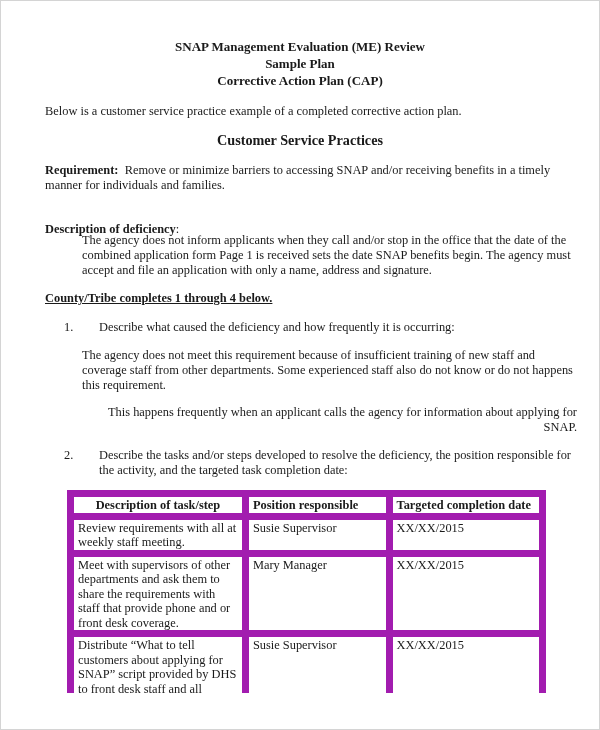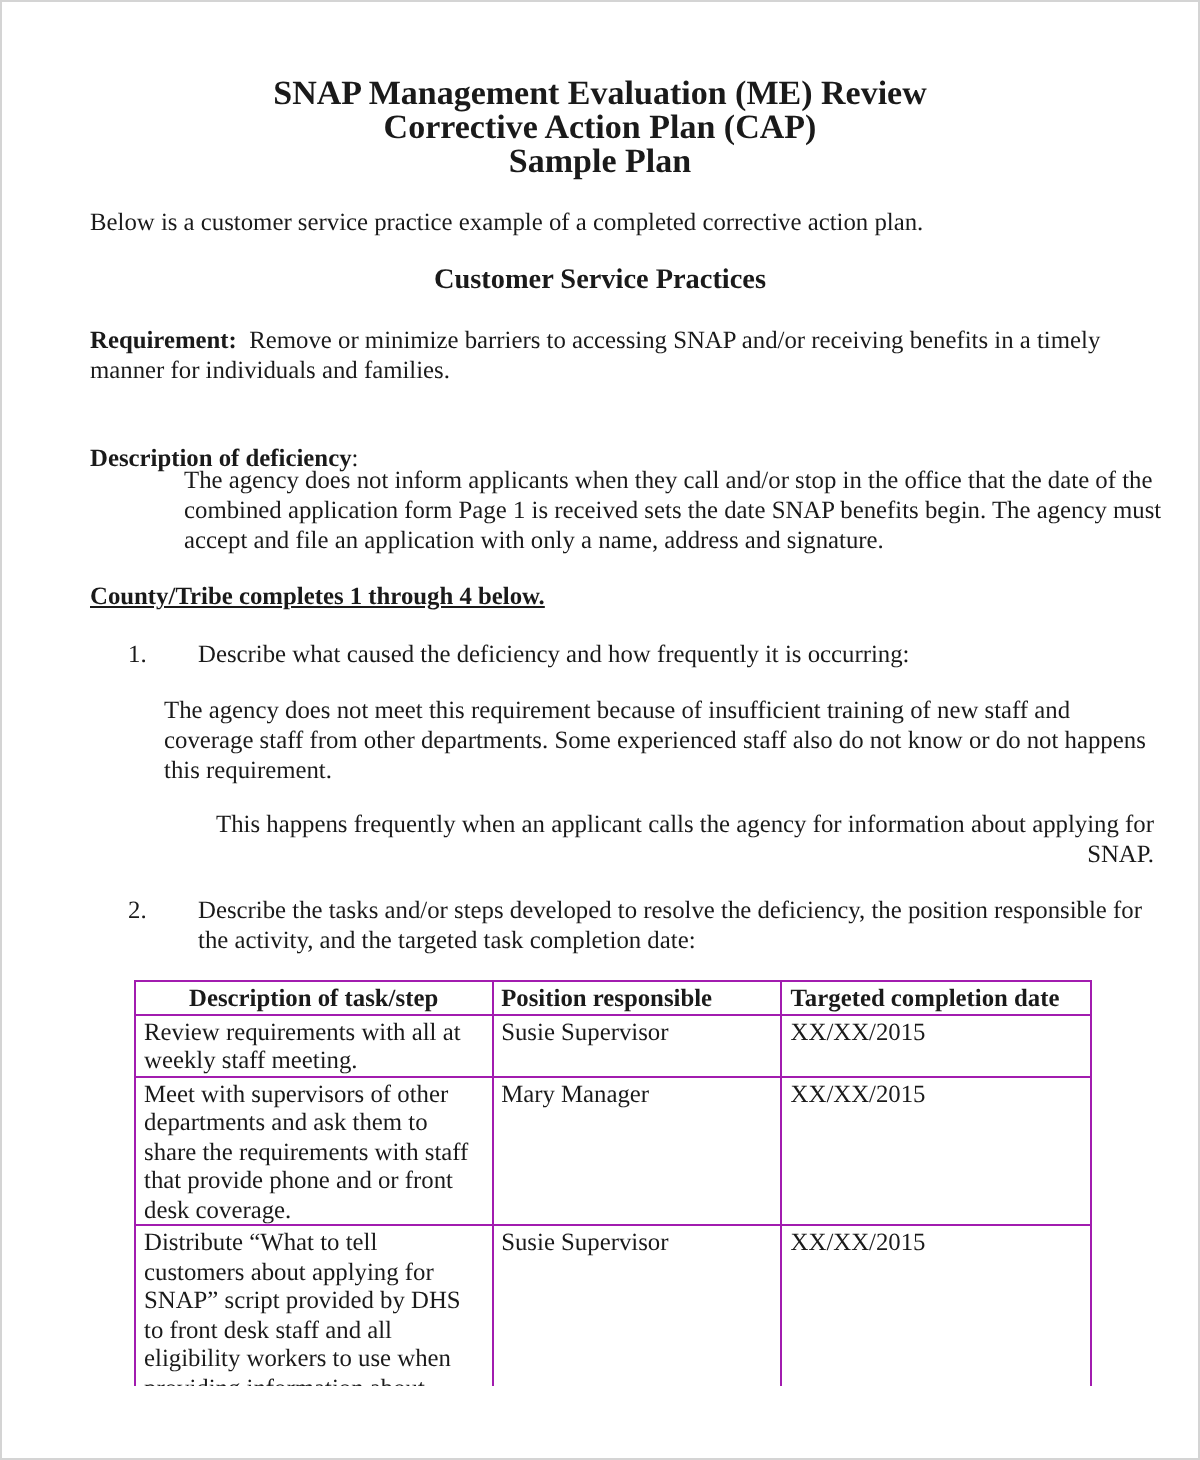--- a/index.html
+++ b/index.html
@@ -9,65 +9,65 @@
     color: #1a1a1a;
     font-size: 12.4px;
     line-height: 15px;
   }
   .page-border {
     position: absolute; left: 0; top: 0; width: 598px; height: 728px;
     border: 1px solid #d4d4d4;
   }
   .title-block {
     position: absolute; left: 0; top: 38px; width: 600px; text-align: center;
-    font-weight: bold; font-size: 17px; line-height: 17px;
+    font-weight: bold; font-size: 13px; line-height: 17px;
   }
   .intro { position: absolute; left: 45px; top: 104px; }
   .section-title {
     position: absolute; left: 0; top: 133px; width: 600px; text-align: center;
     font-weight: bold; font-size: 14.2px;
   }
   .requirement { position: absolute; left: 45px; top: 163px; width: 535px; }
   .b { font-weight: bold; }
   .deficiency-label { position: absolute; left: 45px; top: 222px; font-weight: bold; }
-  .deficiency-text { position: absolute; left: 92px; top: 233px; width: 500px; }
+  .deficiency-text { position: absolute; left: 82px; top: 233px; width: 500px; }
   .county { position: absolute; left: 45px; top: 291px; font-weight: bold; text-decoration: underline; }
   .q { position: absolute; left: 64px; width: 520px; }
   .q .num { position: absolute; left: 0; top: 0; }
   .q .qt { margin-left: 35px; font-weight: normal; }
   .q1 { top: 320px; }
   .q2 { top: 448px; }
   .para { position: absolute; left: 82px; width: 495px; }
   .p1 { top: 348px; }
   .p2 { top: 405px; text-align: right; }
   table.tasks {
     position: absolute; left: 67px; top: 490px;
     border-collapse: collapse; width: 479px;
     font-size: 12.4px; line-height: 14.5px;
   }
   table.tasks th, table.tasks td {
-    border: 1px solid #a21caf; vertical-align: top; padding: 1px 4px 0 4px;
+    border: 7px solid #a21caf; vertical-align: top; padding: 1px 4px 0 4px;
     text-align: left;
   }
   table.tasks th { font-weight: bold; text-align: center; }
   table.tasks th.c2, table.tasks th.c3 { text-align: left; }
   .col1 { width: 170px; }
   .col2 { width: 136px; }
   .col3 { width: 146px; }
   .table-clip { position: absolute; left: 0; top: 0; width: 600px; height: 693px; overflow: hidden; }
 </style>
 </head>
 <body>
 
 <div class="page-border"></div>
 
 <div class="title-block">
   <div>SNAP Management Evaluation (ME) Review</div>
+  <div>Sample Plan</div>
   <div>Corrective Action Plan (CAP)</div>
-  <div>Sample Plan</div>
 </div>
 
 <div class="intro">Below is a customer service practice example of a completed corrective action plan.</div>
 
 <div class="section-title">Customer Service Practices</div>
 
 <div class="requirement">
   <span class="b">Requirement:</span>&nbsp;
   <span>Remove or minimize barriers to accessing SNAP and/or receiving benefits in a timely manner for individuals and families.</span>
 </div>

